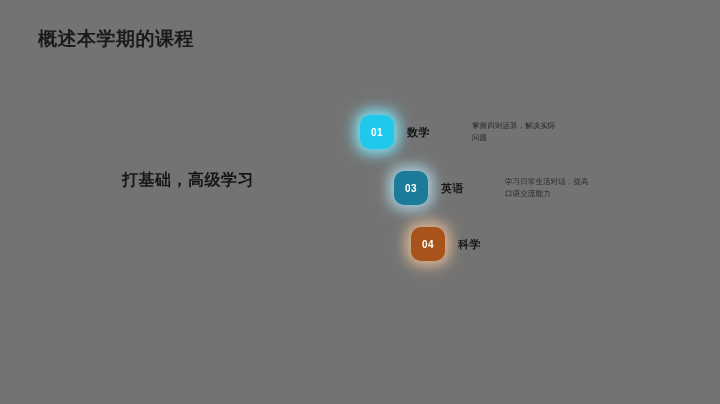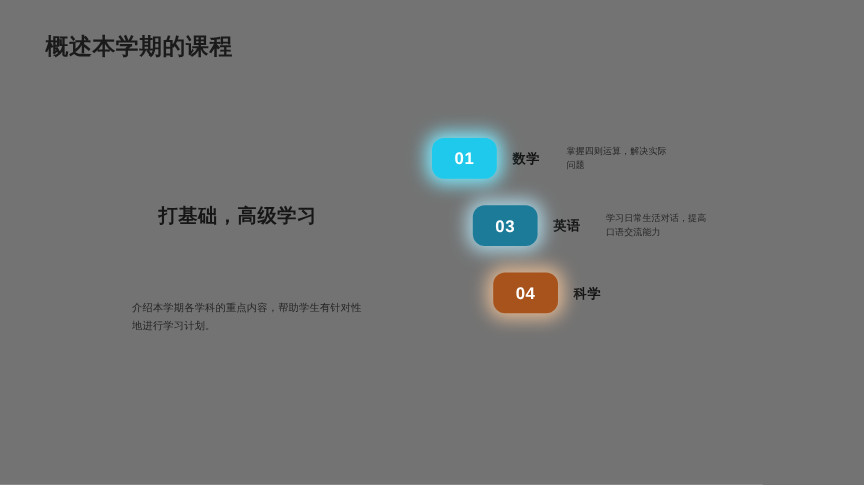--- a/index.html
+++ b/index.html
@@ -29,21 +29,21 @@
     font-size: 19px;
     font-weight: bold;
     color: #1a1a1a;
     letter-spacing: 0.5px;
     white-space: nowrap;
   }
 
   
   .left-panel {
     position: absolute;
-    left: 48px;
+    left: 38px;
     top: 170px;
     width: 290px;
   }
   .left-heading {
     font-size: 16px;
     font-weight: bold;
     color: #161616;
     letter-spacing: 0.5px;
     text-align: center;
     margin: 0 0 0 0;
@@ -68,29 +68,29 @@
   }
   .stair-row {
     position: relative;
     height: 56px;
     display: flex;
     align-items: center;
   }
 
   .badge {
     position: relative;
-    width: 54px;
+    width: 34px;
     height: 34px;
     border-radius: 10px;
     flex: 0 0 auto;
     display: flex;
     align-items: center;
     justify-content: center;
     color: #ffffff;
-    font-size: 14px;
+    font-size: 10px;
     font-weight: bold;
     letter-spacing: 0.5px;
   }
 
   .row-label {
     flex: 0 0 auto;
     margin-left: 13px;
     font-size: 11px;
     font-weight: bold;
     color: #141414;
@@ -120,21 +120,20 @@
 </style>
 </head>
 <body>
 
 <div class="slide">
 
   <div class="slide-title">概述本学期的课程</div>
 
   <div class="left-panel">
     <div class="left-heading">打基础，高级学习</div>
-    <div class="left-body">介绍本学期各学科的重点内容，帮助学生有针对性地进行学习计划。</div>
   </div>
 
   <div class="stair-list">
 
     <div class="stair-row r0">
       <div class="badge" style="background: rgb(31, 201, 236); box-shadow: rgb(127, 228, 247) 0px 0px 14px 5px;">01</div>
       <div class="row-label">数学</div>
       <div class="row-desc">掌握四则运算，解决实际问题</div>
     </div>
 

